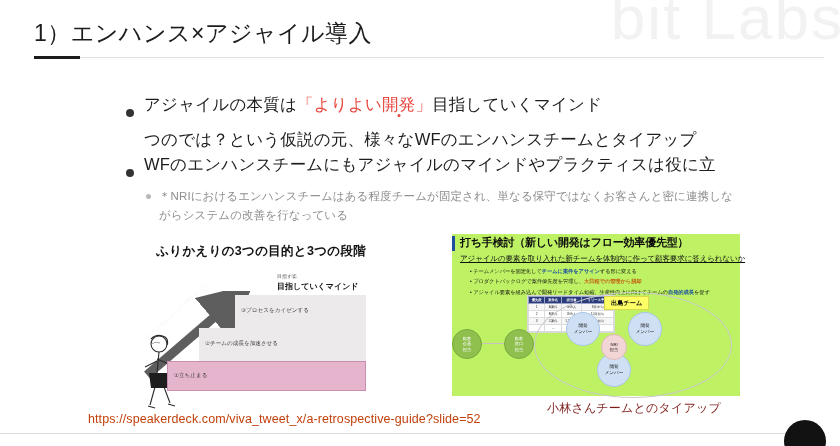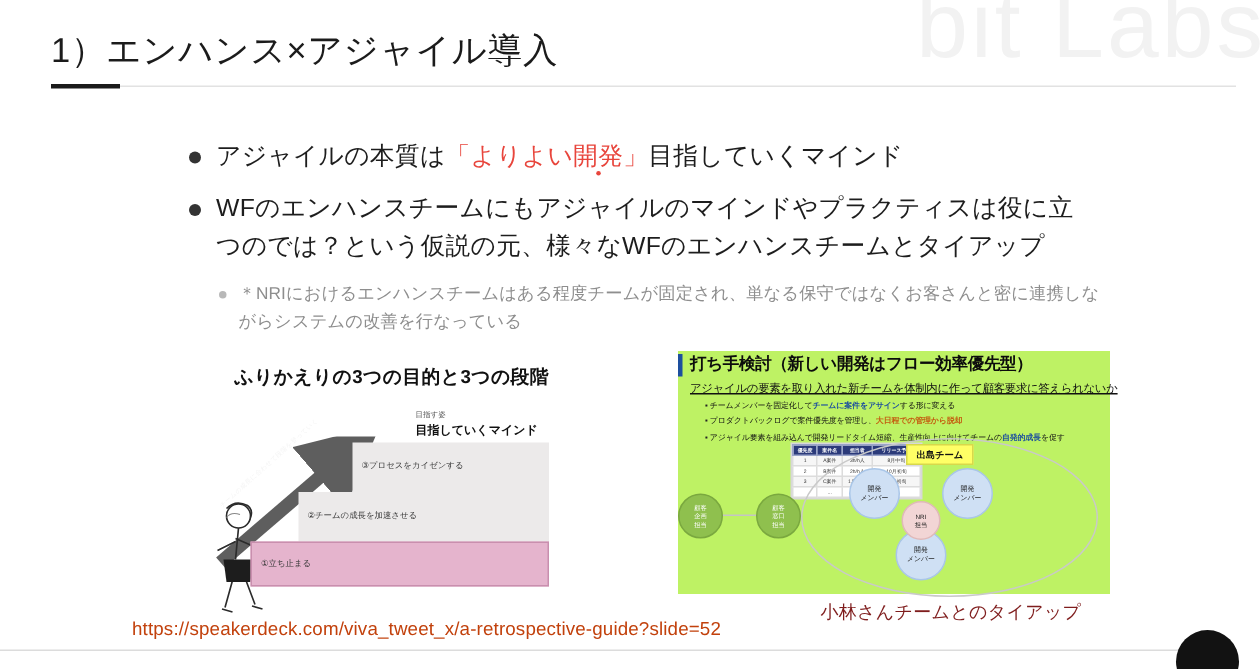--- a/index.html
+++ b/index.html
@@ -33,21 +33,21 @@
     position:absolute;left:34px;top:56px;
     width:46px;height:3px;background:#1b1b1b;
   }
   .title-rule-long{
     position:absolute;left:34px;top:57px;
     width:790px;height:1px;background:#e2e2e2;
   }
 
   
   .bullets{position:absolute;left:126px;top:92px;width:700px;}
-  .b-row{display:flex;align-items:flex-start;margin-bottom:10px;}
+  .b-row{display:flex;align-items:flex-end;margin-bottom:10px;}
   .b-dot{
     width:8px;height:8px;border-radius:50%;background:#333;
     margin-top:9px;margin-right:10px;flex:0 0 auto;
   }
   .b-text{
     font-size:16.5px;color:#1d1d1d;line-height:1.52;
     letter-spacing:.2px;
   }
   .hl{color:#e8453c;position:relative;}
   .emph{position:relative;}
@@ -193,22 +193,22 @@
   <div class="bullets">
 
     <div class="b-row">
       <span class="b-dot"></span>
       <span class="b-text"><span>アジャイルの本質は</span><span class="hl"><span>「よりよい</span><span class="emph">開発</span><span>」</span></span><span>目指していくマインド</span></span>
     </div>
 
     <div class="b-row">
       <span class="b-dot"></span>
       <span class="b-text">
+        <div>つのでは？という仮説の元、様々なWFのエンハンスチームとタイアップ</div>
         <div>WFのエンハンスチームにもアジャイルのマインドやプラクティスは役に立</div>
-        <div>つのでは？という仮説の元、様々なWFのエンハンスチームとタイアップ</div>
       </span>
     </div>
 
     <div class="sub-row">
       <span class="sub-dot"></span>
       <span class="sub-text">＊NRIにおけるエンハンスチームはある程度チームが固定され、単なる保守ではなくお客さんと密に連携しながらシステムの改善を行なっている</span>
     </div>
 
   </div>
 

